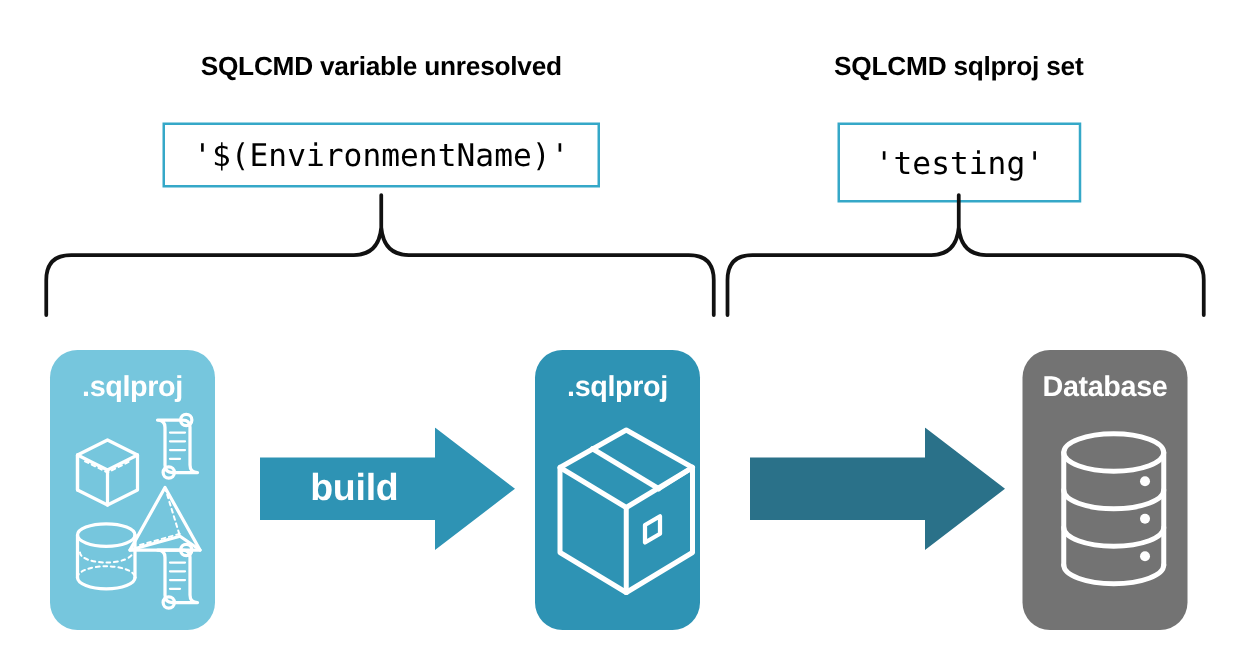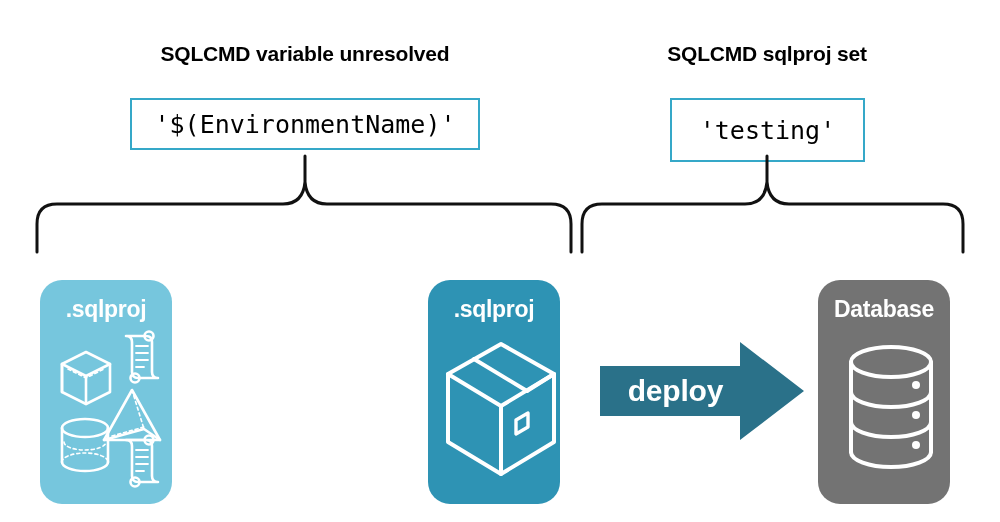--- a/index.html
+++ b/index.html
@@ -224,21 +224,26 @@
         <path d="M 33,94 A 40 15 0 0 0 113,94"></path>
       </g>
       <g fill="#ffffff">
         <circle cx="98" cy="57" r="4"></circle>
         <circle cx="98" cy="87" r="4"></circle>
         <circle cx="98" cy="117" r="4"></circle>
       </g>
     </svg>
   </div>
 
+  <div class="arrow" id="arrow-build">
+    <svg width="204" height="98" viewBox="0 0 204 98">
+      <path d="M 0,24 L 140,24 L 140,0 L 204,49 L 140,98 L 140,74 L 0,74 Z" fill="#2E93B4"></path>
+    </svg>
+    <div class="arrow-label">build</div>
+  </div>
 
   <div class="arrow" id="arrow-deploy">
     <svg width="204" height="98" viewBox="0 0 204 98">
       <path d="M 0,24 L 140,24 L 140,0 L 204,49 L 140,98 L 140,74 L 0,74 Z" fill="#2A7189"></path>
     </svg>
-    <div class="arrow-label">deploy</div>
   </div>
 
 </div>
 
 </body></html>

